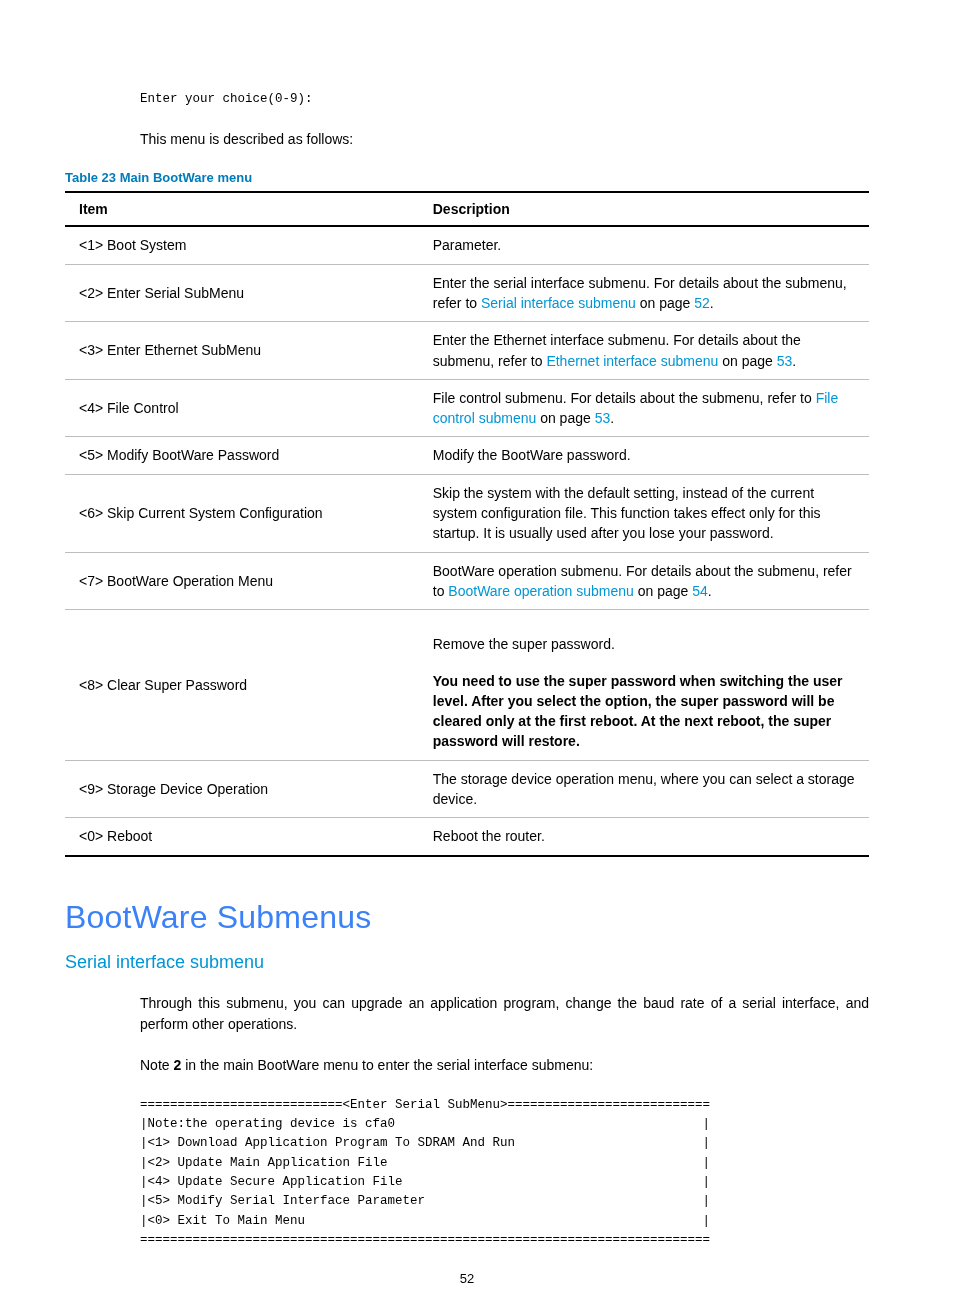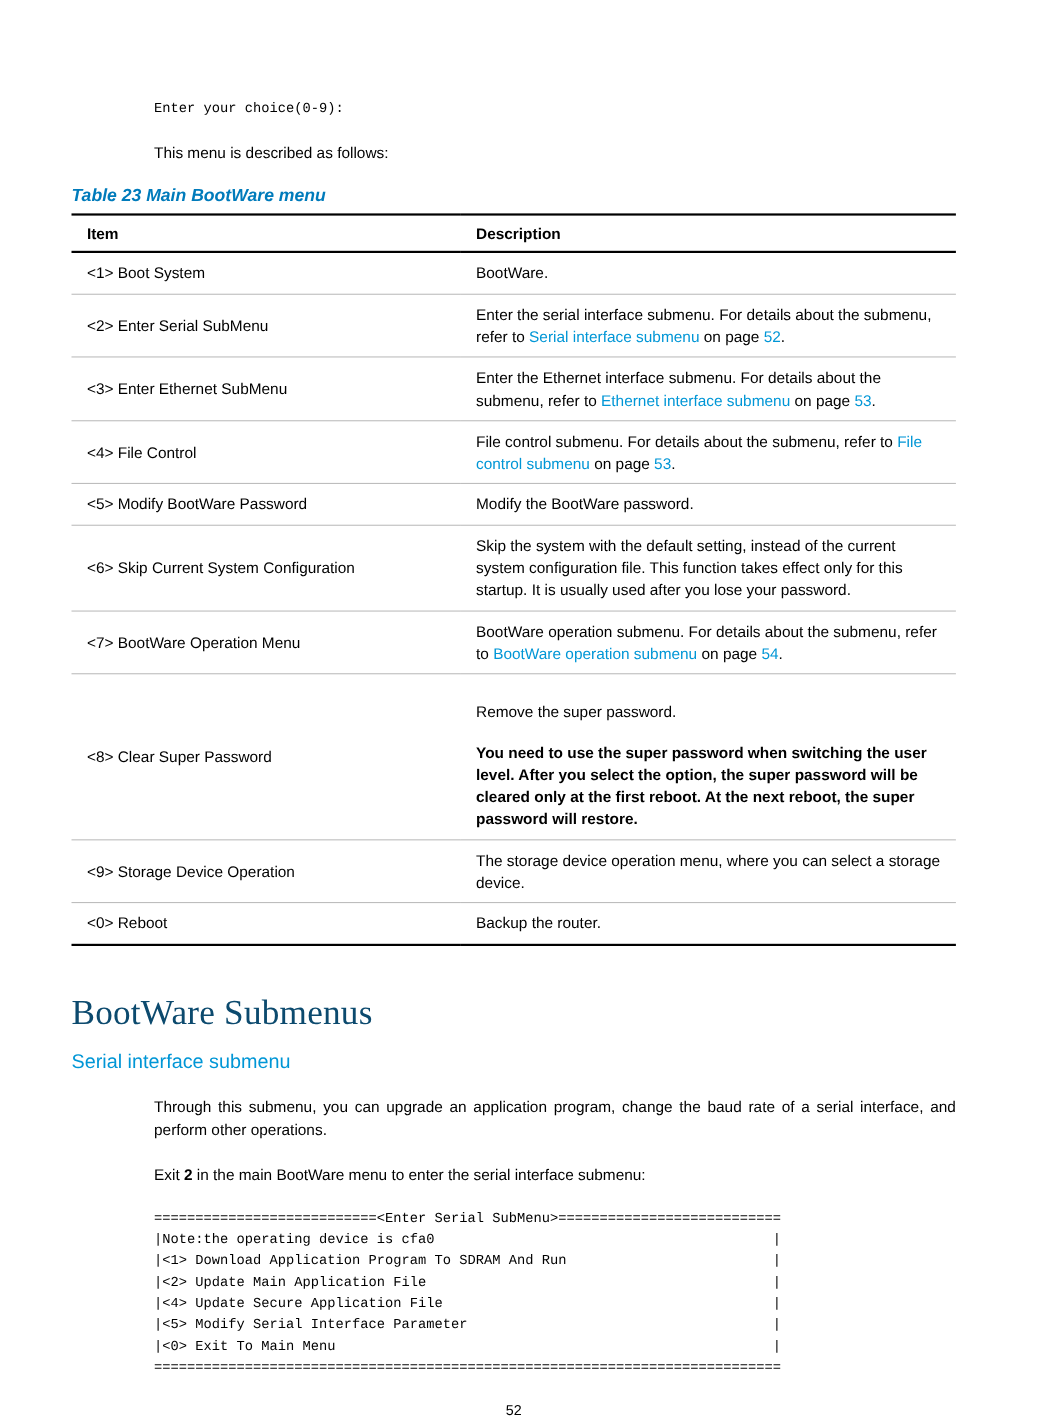--- a/index.html
+++ b/index.html
@@ -24,23 +24,22 @@
     font-size: 14px;
     line-height: 1.5;
     margin: 20px 0;
   }
   .indent {
     margin-left: 75px;
   }
   .table-caption {
     color: #007bbb;
     font-weight: bold;
-    font-size: 16px;
+    font-size: 13px;
     margin: 16px 0 6px 0;
-    font-style: italic;
   }
   table {
     width: 100%;
     border-collapse: collapse;
     border-top: 2px solid #000;
     border-bottom: 2px solid #000;
     font-size: 14px;
   }
   thead th {
     text-align: left;
@@ -55,23 +54,23 @@
     vertical-align: middle;
     line-height: 1.45;
   }
   tbody tr:last-child td {
     border-bottom: none;
   }
   .col-item { width: 44%; }
   .col-desc { width: 56%; }
   .link { color: #0096d6; }
   h1 {
-    font-family: Liberation Serif, serif;
+    font-family: Liberation Sans, sans-serif;
     font-weight: normal;
-    color: #0c4a6e;
+    color: #3b82f6;
     font-size: 32px;
     margin: 42px 0 16px 0;
     letter-spacing: 0.2px;
   }
   h2 {
     font-family: Arial, sans-serif;
     font-weight: normal;
     color: #0096d6;
     font-size: 18px;
     margin: 6px 0 10px 0;
@@ -101,21 +100,21 @@
   <table>
     <thead>
       <tr>
         <th class="col-item">Item</th>
         <th class="col-desc">Description</th>
       </tr>
     </thead>
     <tbody>
       <tr>
         <td>&lt;1&gt; Boot System</td>
-        <td>BootWare.</td>
+        <td>Parameter.</td>
       </tr>
       <tr>
         <td>&lt;2&gt; Enter Serial SubMenu</td>
         <td><span>Enter the serial interface submenu. For details about the submenu, refer to </span><span class="link">Serial interface submenu</span><span> on page </span><span class="link">52</span><span>.</span></td>
       </tr>
       <tr>
         <td>&lt;3&gt; Enter Ethernet SubMenu</td>
         <td><span>Enter the Ethernet interface submenu. For details about the submenu, refer to </span><span class="link">Ethernet interface submenu</span><span> on page </span><span class="link">53</span><span>.</span></td>
       </tr>
       <tr>
@@ -140,31 +139,31 @@
           <p class="desc-para">Remove the super password.</p>
           <p class="desc-para">You need to use the super password when switching the user level. After you select the option, the super password will be cleared only at the first reboot. At the next reboot, the super password will restore.</p>
         </td>
       </tr>
       <tr>
         <td>&lt;9&gt; Storage Device Operation</td>
         <td>The storage device operation menu, where you can select a storage device.</td>
       </tr>
       <tr>
         <td>&lt;0&gt; Reboot</td>
-        <td>Backup the router.</td>
+        <td>Reboot the router.</td>
       </tr>
     </tbody>
   </table>
 
   <h1>BootWare Submenus</h1>
   <h2>Serial interface submenu</h2>
 
   <div class="body-text indent justify">Through this submenu, you can upgrade an application program, change the baud rate of a serial interface, and perform other operations.</div>
 
-  <div class="body-text indent"><span>Exit </span><b>2</b><span> in the main BootWare menu to enter the serial interface submenu:</span></div>
+  <div class="body-text indent"><span>Note </span><b>2</b><span> in the main BootWare menu to enter the serial interface submenu:</span></div>
 
   <div class="indent">
     <div class="mono">===========================&lt;Enter Serial SubMenu&gt;===========================</div>
     <div class="mono">|Note:the operating device is cfa0                                         |</div>
     <div class="mono">|&lt;1&gt; Download Application Program To SDRAM And Run                         |</div>
     <div class="mono">|&lt;2&gt; Update Main Application File                                          |</div>
     <div class="mono">|&lt;4&gt; Update Secure Application File                                        |</div>
     <div class="mono">|&lt;5&gt; Modify Serial Interface Parameter                                     |</div>
     <div class="mono">|&lt;0&gt; Exit To Main Menu                                                     |</div>
     <div class="mono">============================================================================</div>

